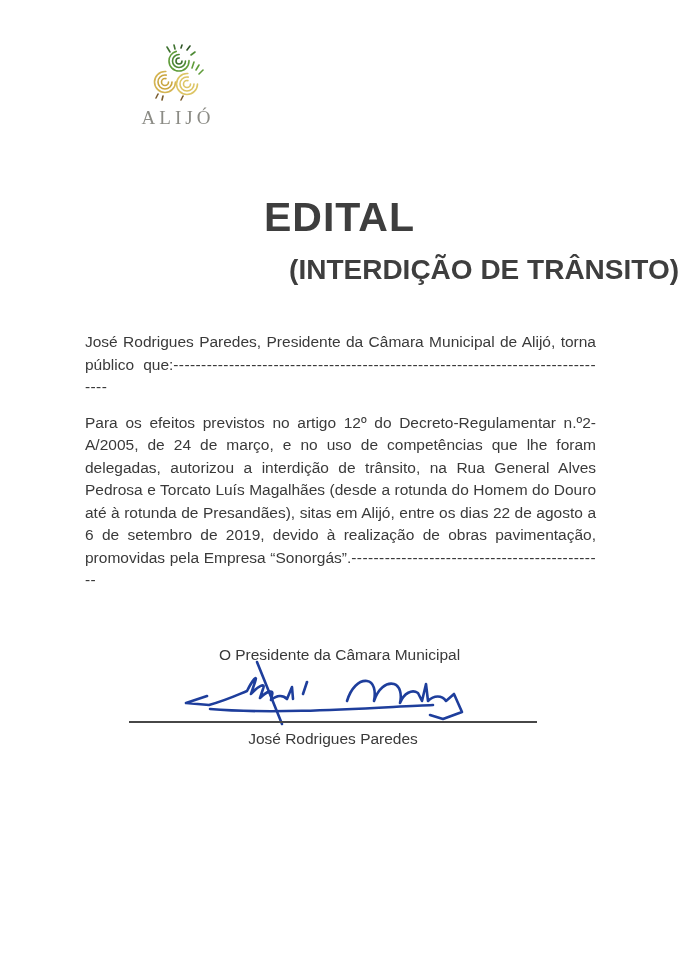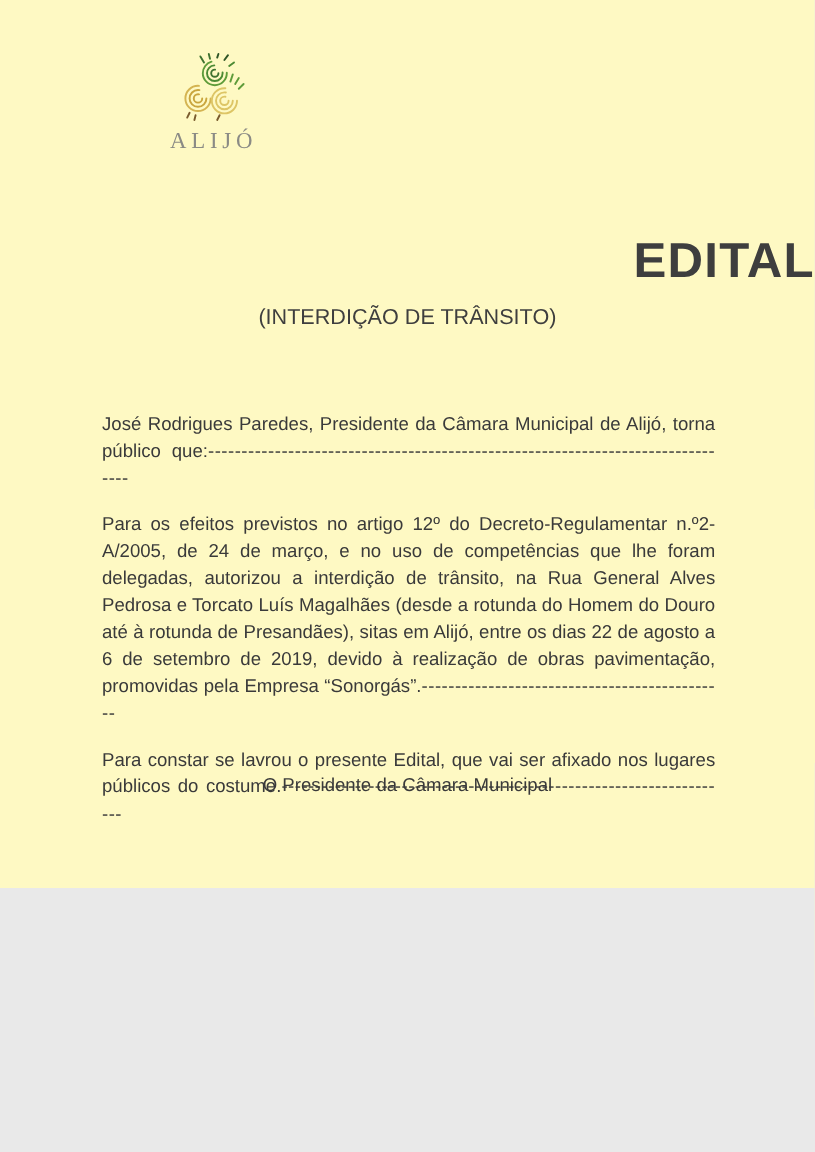--- a/index.html
+++ b/index.html
@@ -1,57 +1,57 @@
 <!DOCTYPE html>
 <html><head>
 <meta charset="utf-8">
 <style>
   * { margin:0; padding:0; box-sizing:border-box; }
   html,body { background:#e9e9e9; }
   .page {
     position:relative;
-    width:679px; height:740px;
+    width:679px; height:960px;
     margin:0 auto;
-    background:#fef9c3;
+    background:#ffffff;
     font-family:"Liberation Sans", sans-serif;
     color:#3a3a3a;
     overflow:hidden;
   }
   
   .logo {
     position:absolute; top:44px; left:128px; width:100px;
     text-align:center;
   }
   .logo-icon { display:block; margin:0 auto; }
   .logo-wordmark {
     display:block; margin-top:3px;
     font-family:"Liberation Serif", serif;
     font-size:19px; letter-spacing:4px;
     color:#8b8b85;
   }
   
   .doc-title {
     position:absolute; top:194px; left:0; width:100%;
-    text-align:right;
+    text-align:center;
     font-size:41px; font-weight:bold; letter-spacing:1px;
     color:#3e3e3e;
   }
   .doc-subtitle {
     position:absolute; top:254px; left:0; width:100%;
-    text-align:center;
-    font-size:18px; font-weight:normal;
+    text-align:right;
+    font-size:28px; font-weight:bold;
     color:#3e3e3e;
   }
   
   .doc-body {
     position:absolute; top:327px; left:85px; width:511px;
     font-size:15.5px; line-height:22.5px;
     text-align:justify;
   }
-  .doc-body p { margin:16px 0 13px 0; }
+  .doc-body p { margin:4px 0 13px 0; }
   .bold { font-weight:normal; }
   .dashes { word-break:break-all; letter-spacing:0.4px; }
   
   .place-date {
     position:absolute; top:612px; left:0; width:100%;
     text-align:center; font-size:15.5px;
   }
   .signer-title {
     position:absolute; top:646px; left:0; width:100%;
     text-align:center; font-size:15.5px;
@@ -115,19 +115,29 @@
   </div>
 
   <div class="doc-title">EDITAL</div>
   <div class="doc-subtitle">(INTERDIÇÃO DE TRÂNSITO)</div>
 
   <div class="doc-body">
     <p><span>José Rodrigues Paredes, Presidente da Câmara Municipal de Alijó, torna público que:</span><span class="dashes">--------------------------------------------------------------------------------</span></p>
 
     <p><span>Para os efeitos previstos no artigo 12º do Decreto-Regulamentar n.º2-A/2005, de 24 de março, e no uso de competências que lhe foram delegadas, autorizou </span><span class="bold">a interdição de trânsito, na Rua General Alves Pedrosa e Torcato Luís Magalhães (desde a rotunda do Homem do Douro até à rotunda de Presandães), sitas em Alijó, entre os dias 22 de agosto a 6 de setembro de 2019,</span><span> devido à realização de obras pavimentação, promovidas pela Empresa “Sonorgás”.</span><span class="dashes">----------------------------------------------</span></p>
 
-    <p><span>Para constar se lavrou o presente Edital, que vai ser afixado nos lugares públicos do costume.</span><span class="dashes">--------------------------------------------------------------------</span></p>
   </div>
 
   <div class="signer-title">O Presidente da Câmara Municipal</div>
 
+  <div class="signature-block">
+    <svg class="signature-scrawl" viewBox="0 0 334 66" fill="none" stroke="#1e3e9c" stroke-width="2.6" stroke-linecap="round" stroke-linejoin="round">
+      <path d="M26,36 L5,43 L28,45 C46,40 56,35 66,31 C72,19 77,14 74,22 L70,34 C77,26 85,22 82,29 L79,38 C86,31 93,29 91,35 L90,40 C96,35 102,35 106,39 L111,27 L112,39"></path>
+      <path d="M76,2 L101,64"></path>
+      <path d="M126,22 L122,34"></path>
+      <path d="M166,41 C170,28 178,20 186,21 C193,22 195,31 193,41 C197,29 205,22 213,24 C219,26 221,34 219,43 C223,33 231,29 237,33 L241,41 L245,24 L247,41 C253,35 261,35 265,41 L273,34 L281,52 L262,59 L249,55"></path>
+      <path d="M29,49 C100,55 200,47 252,45"></path>
+    </svg>
+    <div class="signature-rule"></div>
+    <div class="signer-name">José Rodrigues Paredes</div>
+  </div>
 
 </div>
 
 </body></html>

